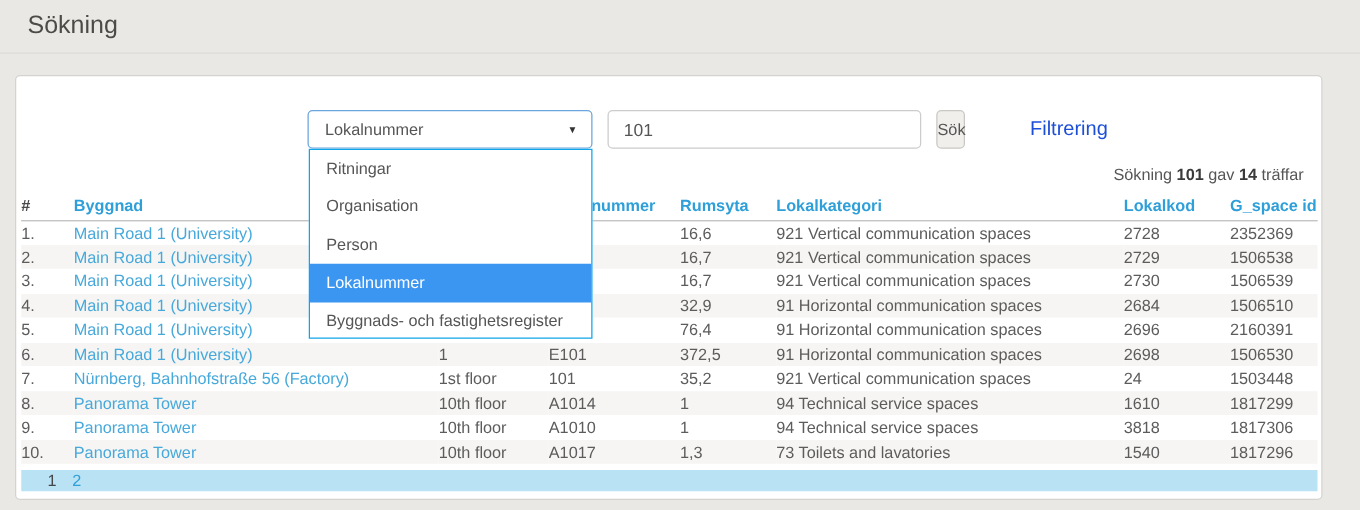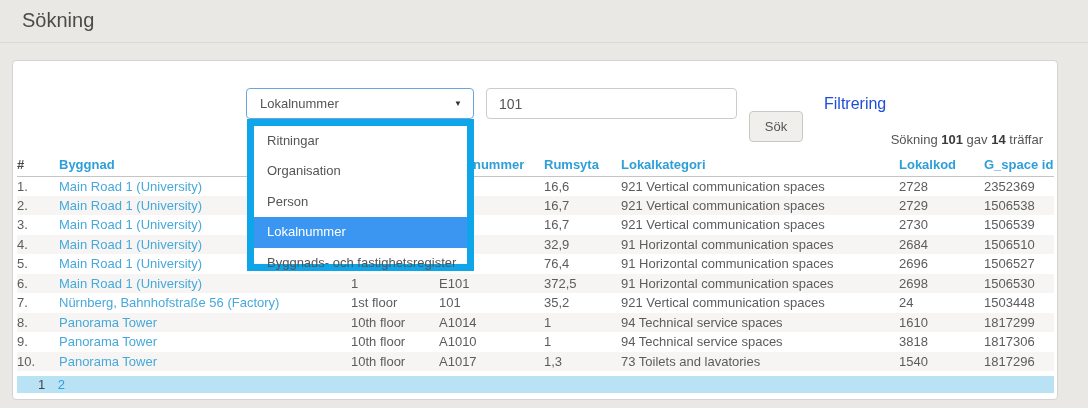--- a/index.html
+++ b/index.html
@@ -33,23 +33,23 @@
     position:absolute; right:11px; top:0; line-height:29px;
     font-size:8px; color:#333;
   }
   .search-input {
     position:absolute; left:473px; top:27px; width:251px; height:31px;
     border:1px solid #cccccc; border-radius:4px; background:#fff;
     font-family:inherit; font-size:14px; color:#555; padding-left:12px;
     outline:none;
   }
   .sok-btn {
-    position:absolute; left:736px; top:27px; width:54px; height:31px;
+    position:absolute; left:736px; top:27px; width:23px; height:31px;
     background:#f0efec; border:1px solid #c9c8c4; border-radius:4px;
-    font-family:inherit; font-size:13px; color:#555; cursor:pointer;margin-top:23px;
+    font-family:inherit; font-size:13px; color:#555; cursor:pointer;
   }
   .filter-link {
     position:absolute; left:811px; top:34px;
     font-size:16px; color:#1d4ed8; text-decoration:none; cursor:pointer;
   }
   .summary {
     position:absolute; right:14px; top:71px;
     font-size:13px; color:#555; white-space:pre;text-align:right;
   }
   .summary b { color:#3a3a3a; }
@@ -77,21 +77,21 @@
   .pagination-bar {
     position:absolute; left:4px; top:315px; width:1037px; height:17px;
     background:#b9e2f4; font-size:13px; line-height:17px;
     padding-left:21px;
   }
   .pagination-bar .pg-current { color:#44474a; margin-right:9px; cursor:pointer; }
   .pagination-bar .pg-link { color:#2e9fd8; text-decoration:none; cursor:pointer; }
   
   .dropdown {
     position:absolute; left:234px; top:58px; width:227px; height:152px;
-    background:#ffffff; border:7px solid #0ea5e9; z-index:20;
+    background:#ffffff; border:1px solid #0ea5e9; z-index:20;
     list-style:none;
   }
   .dropdown li {
     height:30.4px; line-height:30.4px; padding-left:13px;
     font-size:13px; color:#555; cursor:pointer; white-space:nowrap; overflow:hidden;
   }
   .dropdown li.selected { background:#3b96f2; color:#ffffff; }
 </style>
 </head>
 <body>
@@ -180,21 +180,21 @@
           <td>1506510</td>
         </tr>
         <tr>
           <td class="num">5.</td>
           <td><a class="cell-link">Main Road 1 (University)</a></td>
           <td></td>
           <td></td>
           <td>76,4</td>
           <td>91 Horizontal communication spaces</td>
           <td>2696</td>
-          <td>1506527</td>
+          <td>2160391</td>
         </tr>
         <tr>
           <td class="num">6.</td>
           <td><a class="cell-link">Main Road 1 (University)</a></td>
           <td>1</td>
           <td>E101</td>
           <td>372,5</td>
           <td>91 Horizontal communication spaces</td>
           <td>2698</td>
           <td>1506530</td>

